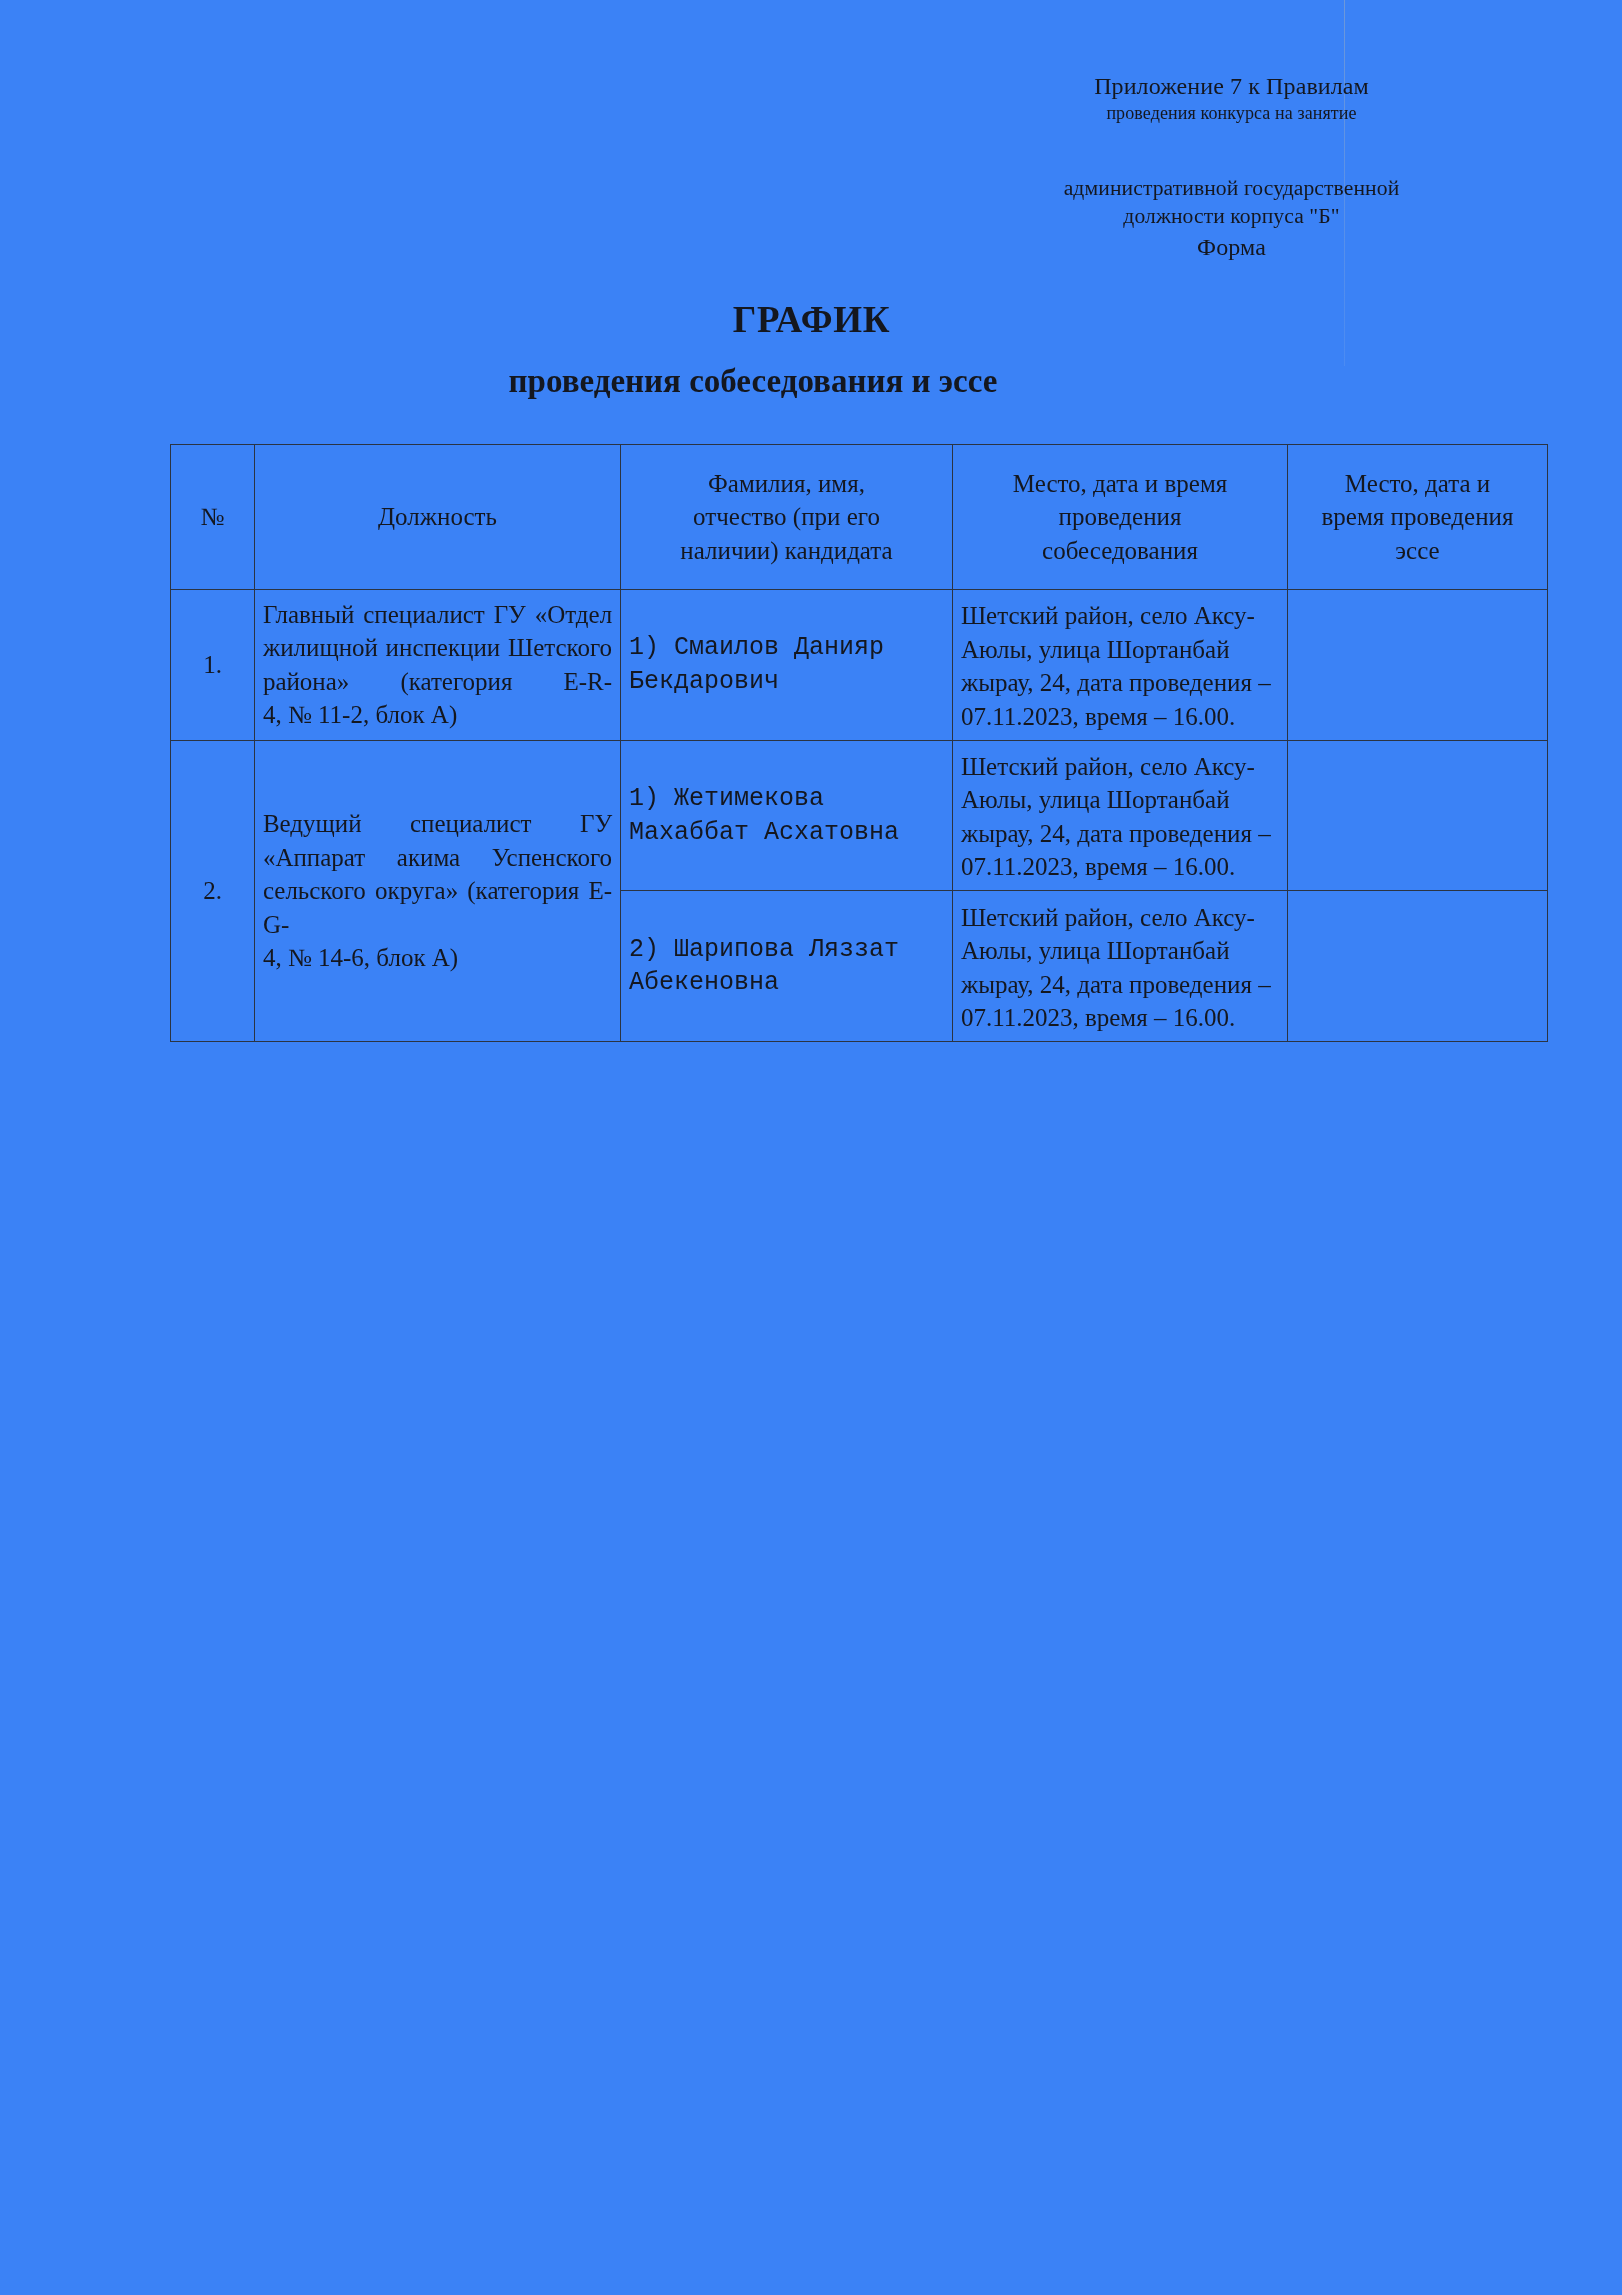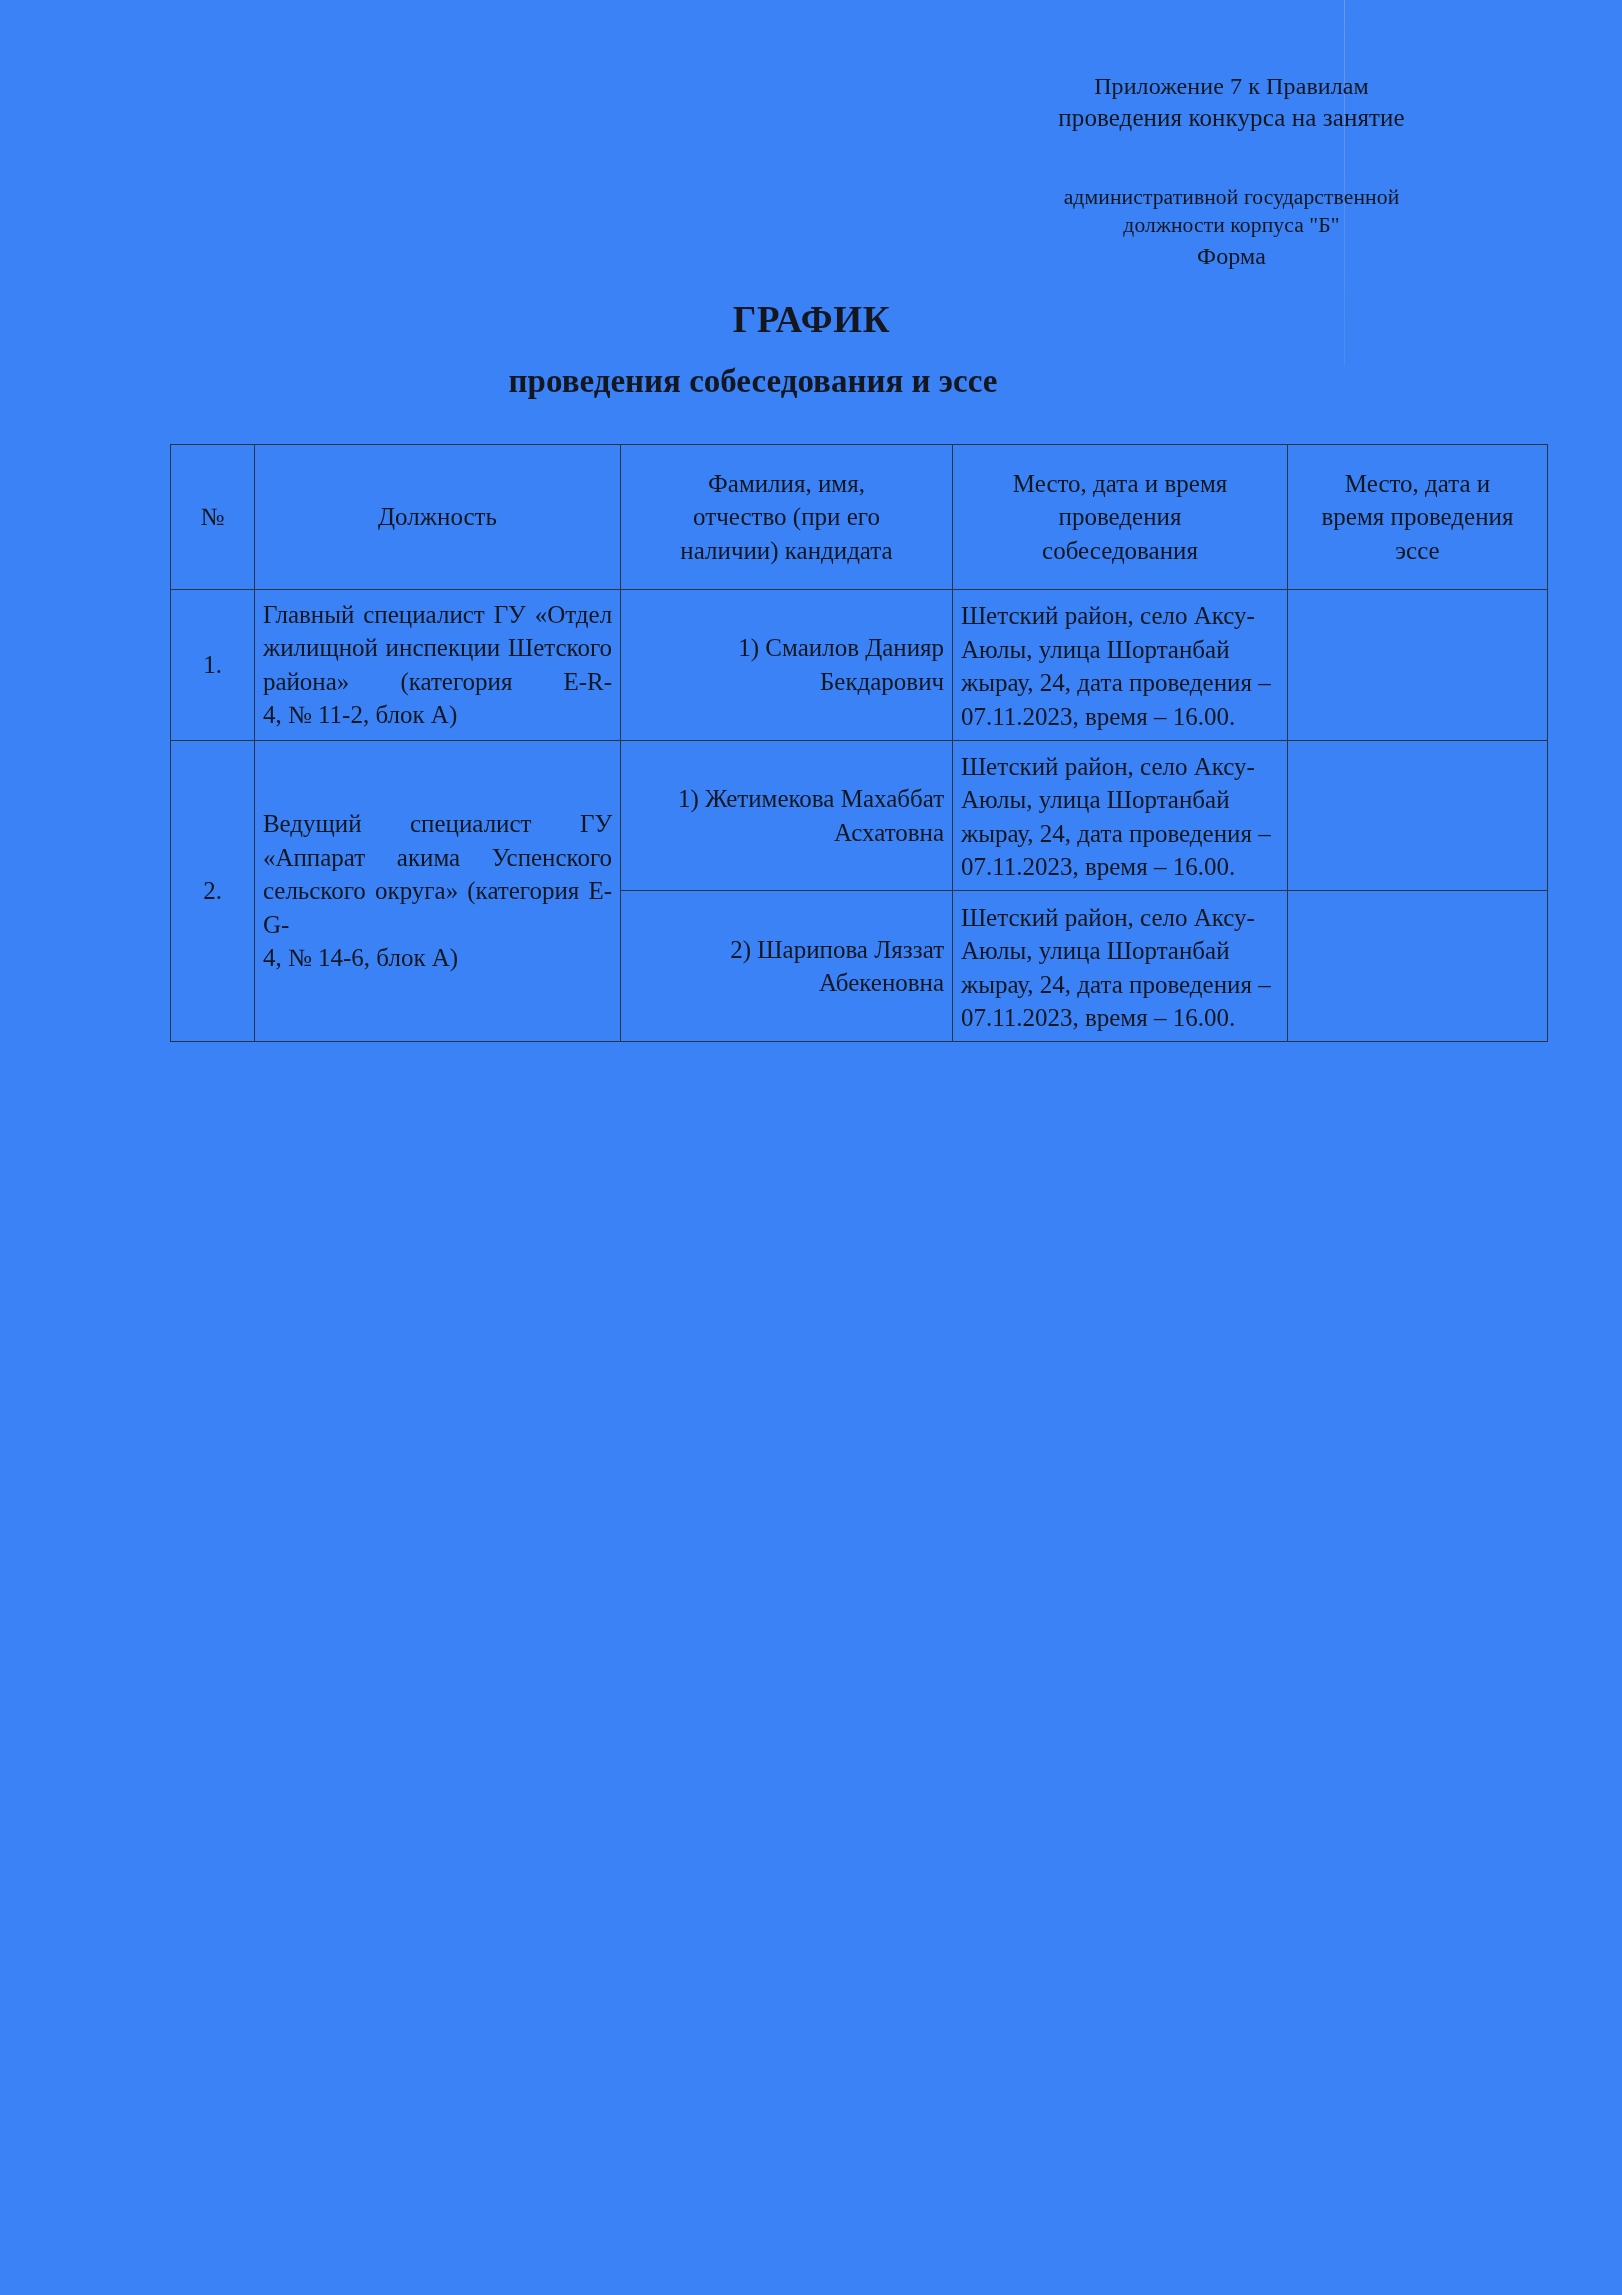--- a/index.html
+++ b/index.html
@@ -39,21 +39,21 @@
     width: 497px;
     text-align: center;
   }
   .doc-header .hline {
     font-size: 23px;
     line-height: 1.30;
     letter-spacing: 0.1px;
     white-space: nowrap;
   }
   .doc-header .hline.l1 { font-size: 24px; }
-  .doc-header .hline.l2 { font-size: 25px; }
+  .doc-header .hline.l2 { font-size: 18px; }
   .doc-header .hline.l3 { font-size: 21.6px; margin-top: 48px; }
   .doc-header .hline.l4 { font-size: 21.6px; }
   .doc-header .hline.l5 { font-size: 24px; margin-top: 2.6px; }
 
   
   .title-main {
     position: absolute;
     top: 298px;
     left: 0;
     width: 1623px;
@@ -108,22 +108,23 @@
     text-align-last: justify;
     hyphens: none;
     vertical-align: middle;
   }
   td.post-cell .lastline {
     display: block;
     text-align: left;
     text-align-last: left;
   }
   td.name-cell {
-    text-align: right;
-    vertical-align: middle;
+    text-align: left;
+    vertical-align: middle;
+    font-family: Liberation Mono, monospace;
   }
   td.place-cell {
     text-align: left;
     vertical-align: top;
     padding-top: 9.2px;
   }
   td.essay-cell {
     text-align: center;
   }
 

